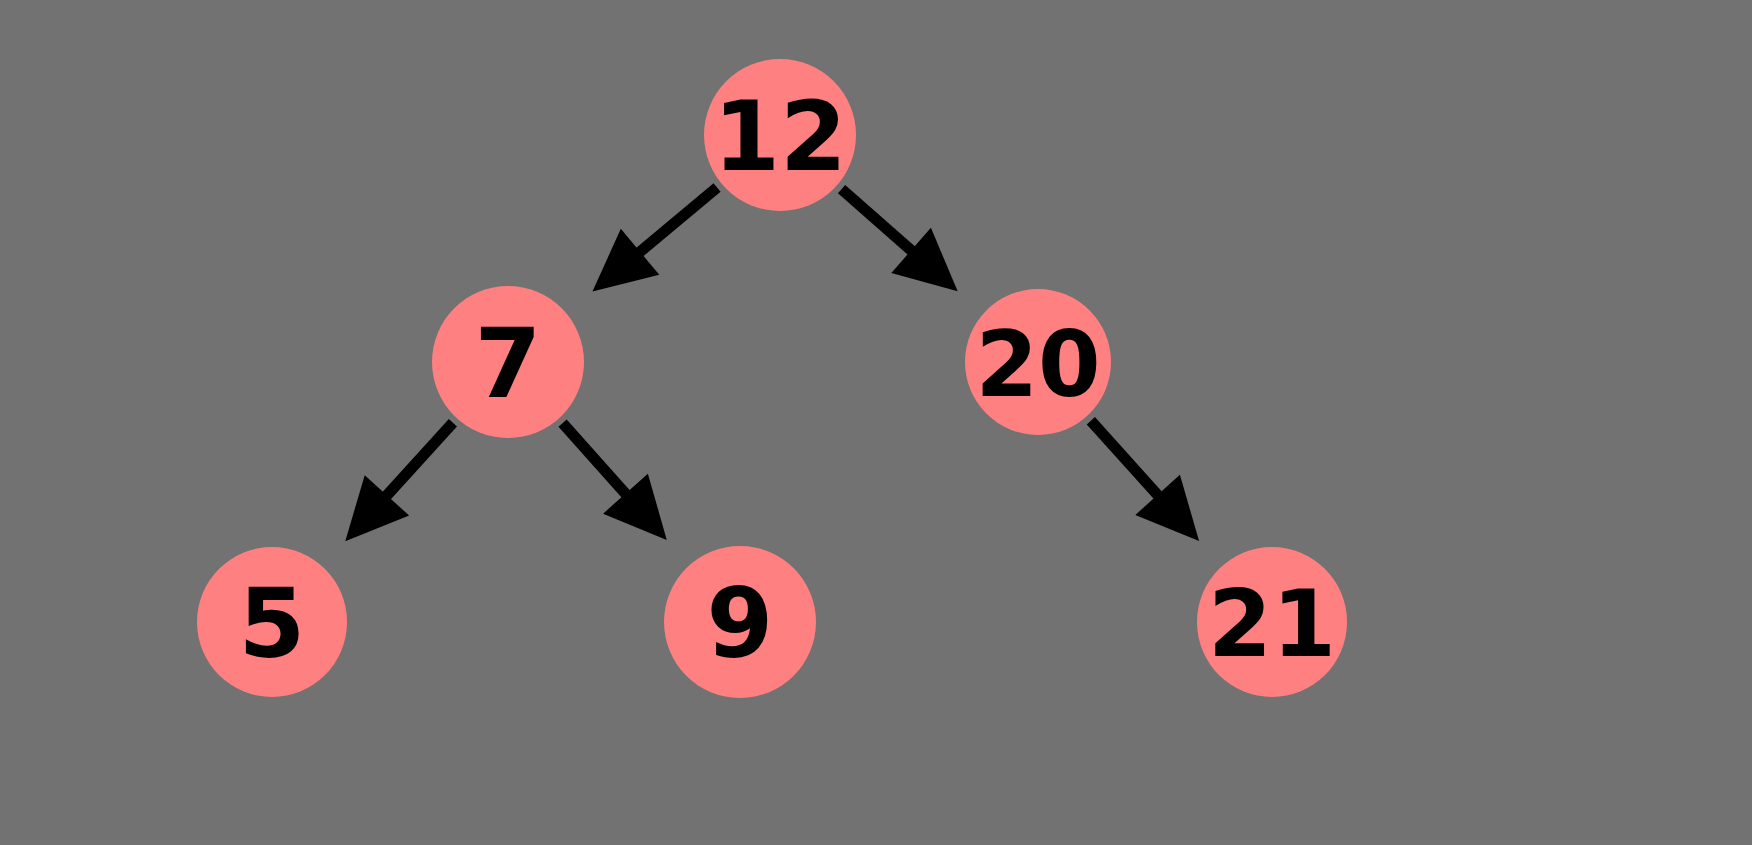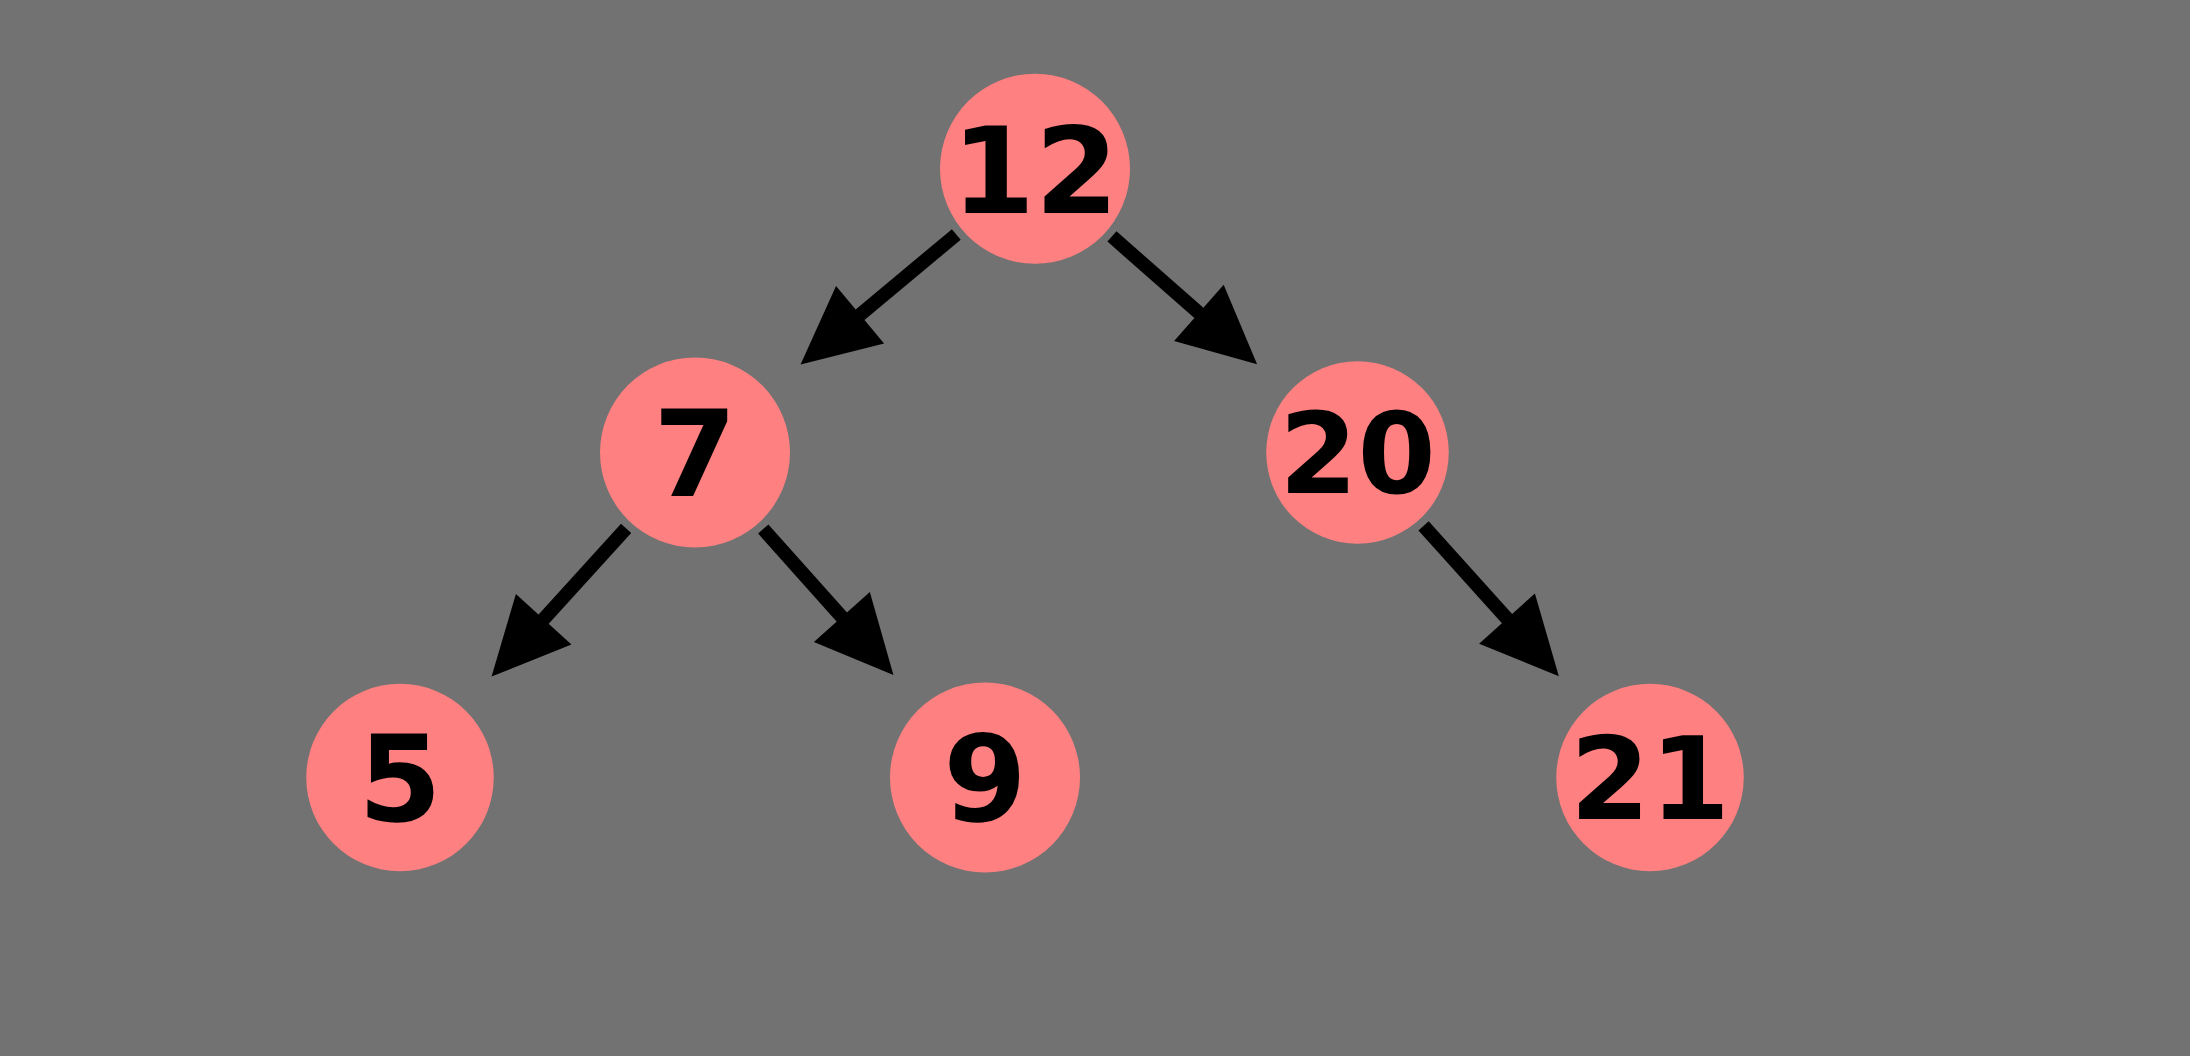--- a/index.html
+++ b/index.html
@@ -12,21 +12,20 @@
     width: 1752px;
     height: 845px;
     overflow: hidden;
     font-family: "DejaVu Sans", sans-serif;
   }
   #diagram-root {
     position: relative;
     width: 1604px;
     height: 845px;
     background: #727272;
-    margin-left: 48px;
   }
   #tree-svg {
     position: absolute;
     left: 0;
     top: 0;
     width: 1752px;
     height: 845px;
     display: block;
   }
   .node-circle {

